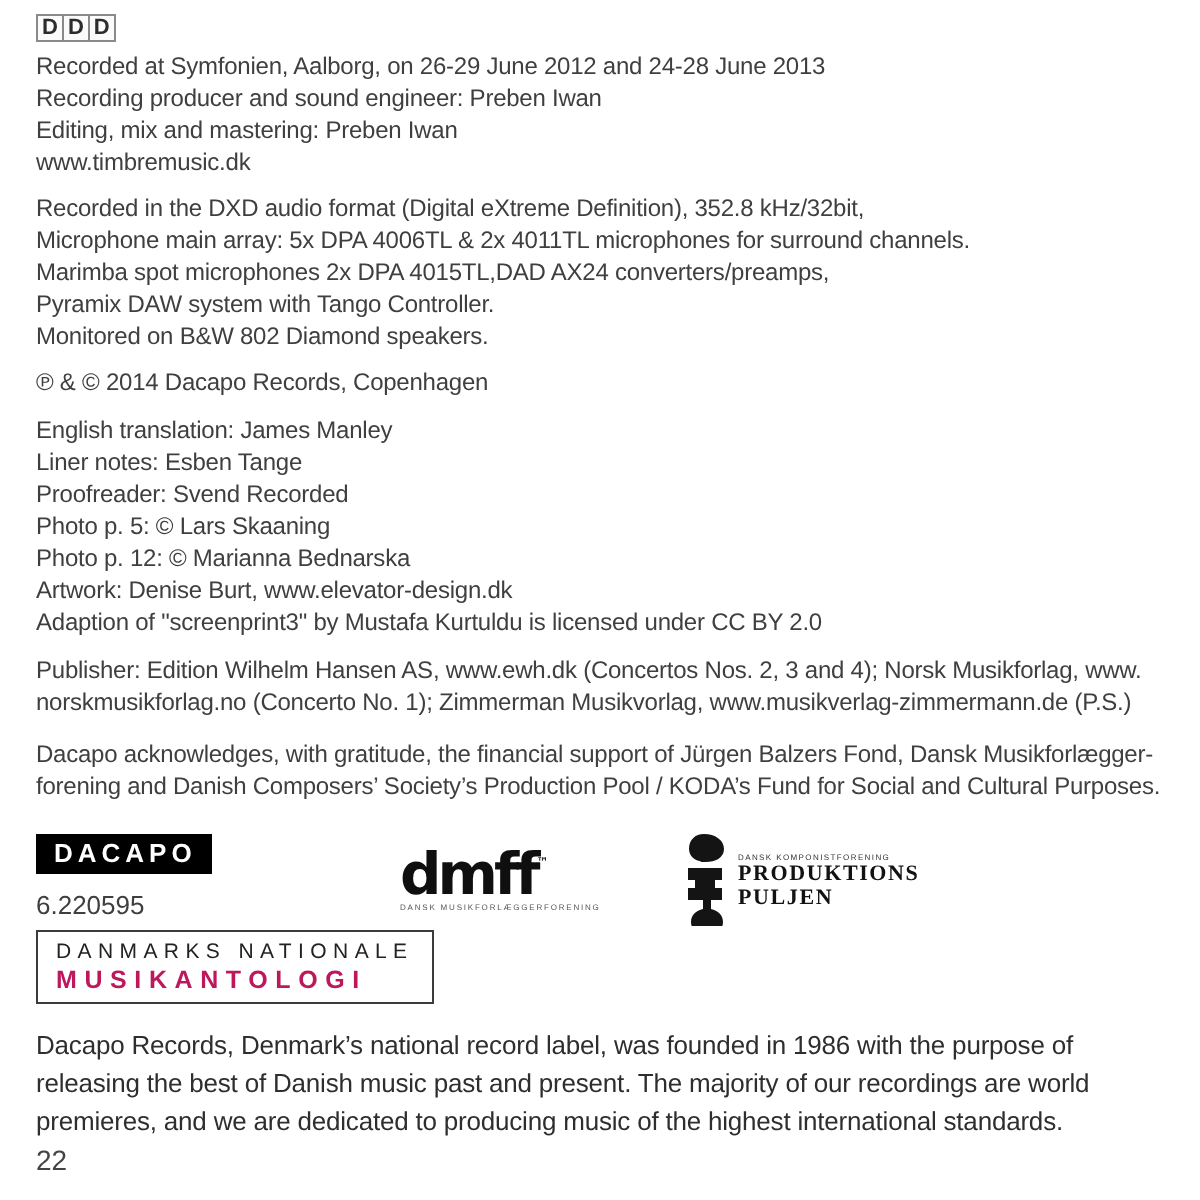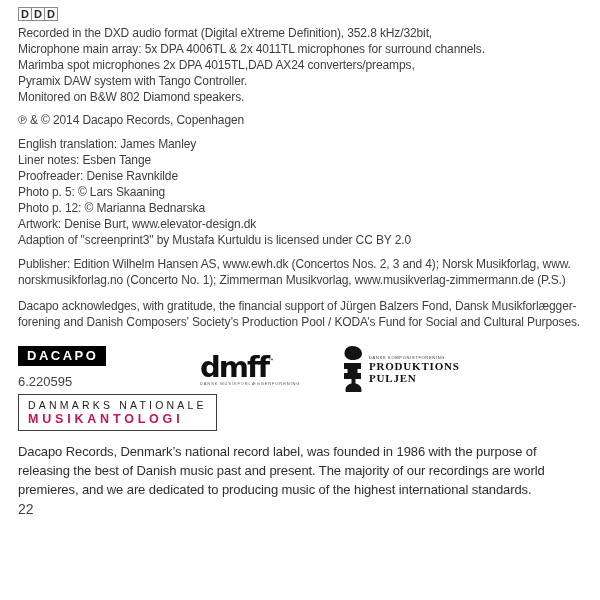--- a/index.html
+++ b/index.html
@@ -66,37 +66,43 @@
 <body>
 
 <div class="content">
 
   <div class="spars">
     <span class="d">D</span>
     <span class="d">D</span>
     <span class="d">D</span>
   </div>
 
+  <div class="sec-recording">
+    <div class="line">Recorded at Symfonien, Aalborg, on 26-29 June 2012 and 24-28 June 2013</div>
+    <div class="line">Recording producer and sound engineer: Preben Iwan</div>
+    <div class="line">Editing, mix and mastering: Preben Iwan</div>
+    <div class="line">www.timbremusic.dk</div>
+  </div>
 
   <div class="sec-technical">
     <div class="line">Recorded in the DXD audio format (Digital eXtreme Definition), 352.8 kHz/32bit,</div>
     <div class="line">Microphone main array: 5x DPA 4006TL &amp; 2x 4011TL microphones for surround channels.</div>
     <div class="line">Marimba spot microphones 2x DPA 4015TL,DAD AX24 converters/preamps,</div>
     <div class="line">Pyramix DAW system with Tango Controller.</div>
     <div class="line">Monitored on B&amp;W 802 Diamond speakers.</div>
   </div>
 
   <div class="copyright">
     <div class="line">℗ &amp; © 2014 Dacapo Records, Copenhagen</div>
   </div>
 
   <div class="sec-credits">
     <div class="line">English translation: James Manley</div>
     <div class="line">Liner notes: Esben Tange</div>
-    <div class="line">Proofreader: Denise Ravnkilde</div>
+    <div class="line">Proofreader: Svend Recorded</div>
     <div class="line">Photo p. 5: © Lars Skaaning</div>
     <div class="line">Photo p. 12: © Marianna Bednarska</div>
     <div class="line">Artwork: Denise Burt, www.elevator-design.dk</div>
     <div class="line">Adaption of "screenprint3" by Mustafa Kurtuldu is licensed under CC BY 2.0</div>
   </div>
 
   <div class="sec-publisher">
     <div class="line">Publisher: Edition Wilhelm Hansen AS, www.ewh.dk (Concertos Nos. 2, 3 and 4); Norsk Musikforlag, www.</div>
     <div class="line">norskmusikforlag.no (Concerto No. 1); Zimmerman Musikvorlag, www.musikverlag-zimmermann.de (P.S.)</div>
   </div>

